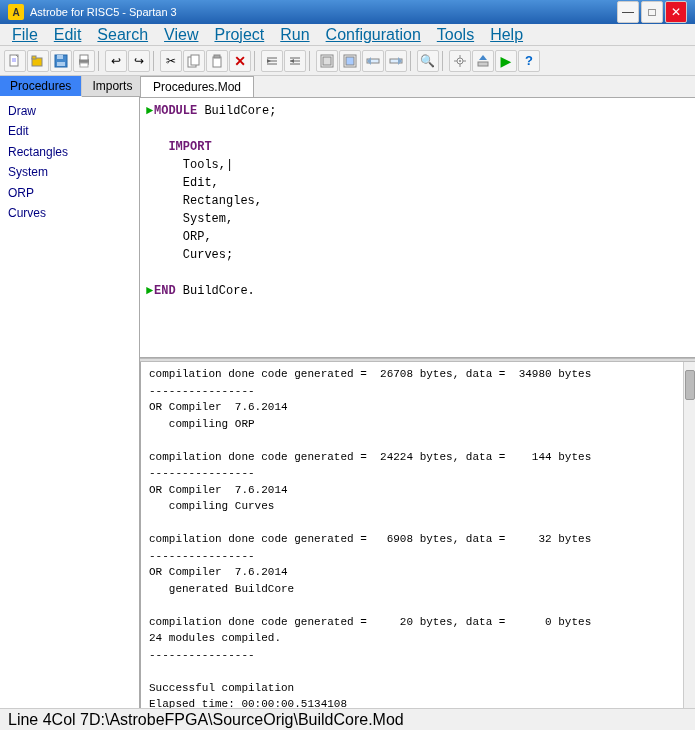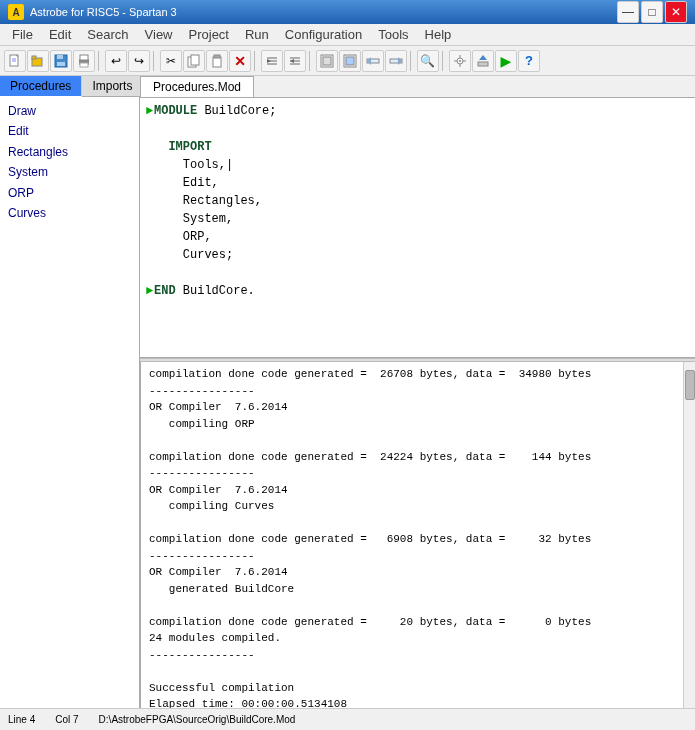--- a/index.html
+++ b/index.html
@@ -62,22 +62,23 @@
       background: #f0f0f0;
       border-bottom: 1px solid #ccc;
       display: flex;
       align-items: center;
       padding: 2px 4px;
       height: 22px;
     }
     .menu-item {
       padding: 2px 8px;
       cursor: pointer;
-      font-size: 13px;
-      color: #404040;
+      font-size: 16px;
+      color: #0369a1;
+      text-decoration: underline;
     }
     .toolbar {
       background: #f0f0f0;
       border-bottom: 1px solid #ccc;
       padding: 2px 4px;
       display: flex;
       align-items: center;
       gap: 1px;
       height: 30px;
     }
@@ -175,21 +176,21 @@
       display: flex;
       line-height: 1.5;
       white-space: pre;
     }
     .line-marker {
       color: #00aa00;
       font-weight: bold;
       width: 8px;
       display: inline-block;
     }
-    .kw { color: #14532d; font-weight: bold; }
+    .kw { color: #701a75; font-weight: bold; }
     .output-pane {
       flex: 1;
       background: white;
       border-left: 1px solid #aaa;
       padding: 4px 8px;
       font-family: 'Courier New', monospace;
       font-size: 11px;
       overflow-y: auto;
       color: #000;
       line-height: 1.5;
@@ -215,23 +216,22 @@
       border: 1px solid #999;
       border-radius: 2px;
       margin-top: 8px;
     }
     .status-bar {
       background: #f0f0f0;
       border-top: 1px solid #ccc;
       display: flex;
       align-items: center;
       padding: 2px 8px;
-      font-size: 10px;
+      font-size: 16px;
       height: 22px;
-      gap: 20px;
     }
     .status-item {
       color: #000;
     }
     .pane-divider {
       height: 4px;
       background: #ddd;
       border-top: 1px solid #bbb;
       border-bottom: 1px solid #bbb;
       cursor: row-resize;

